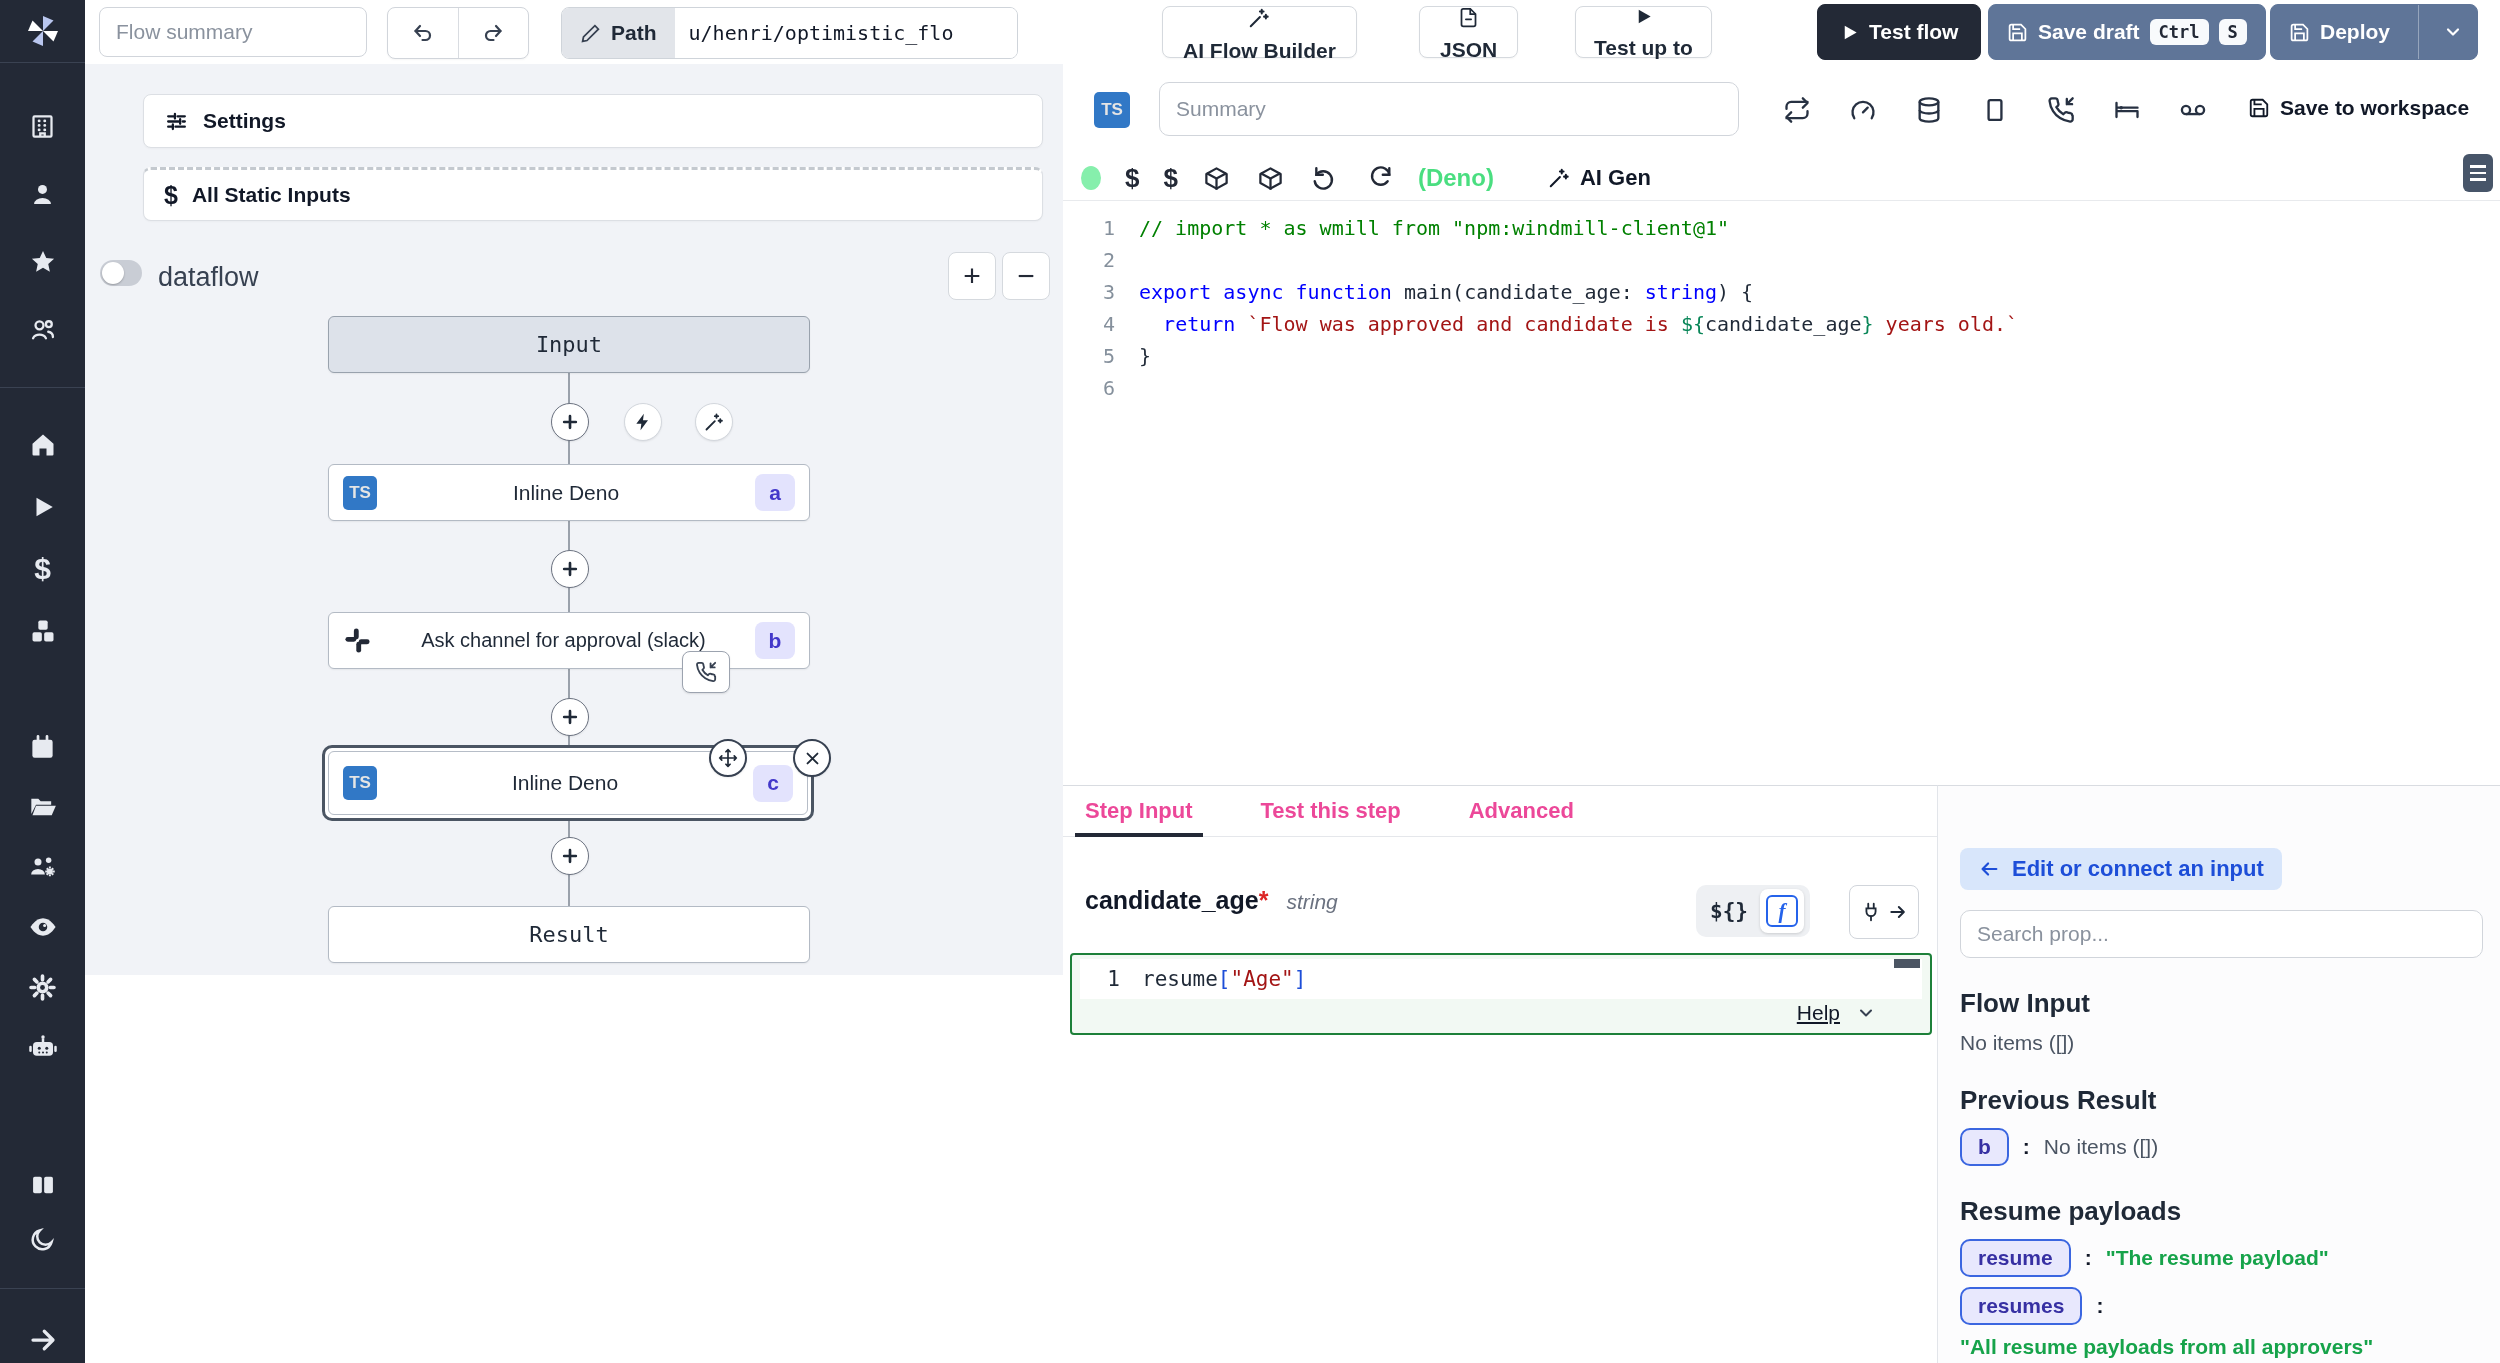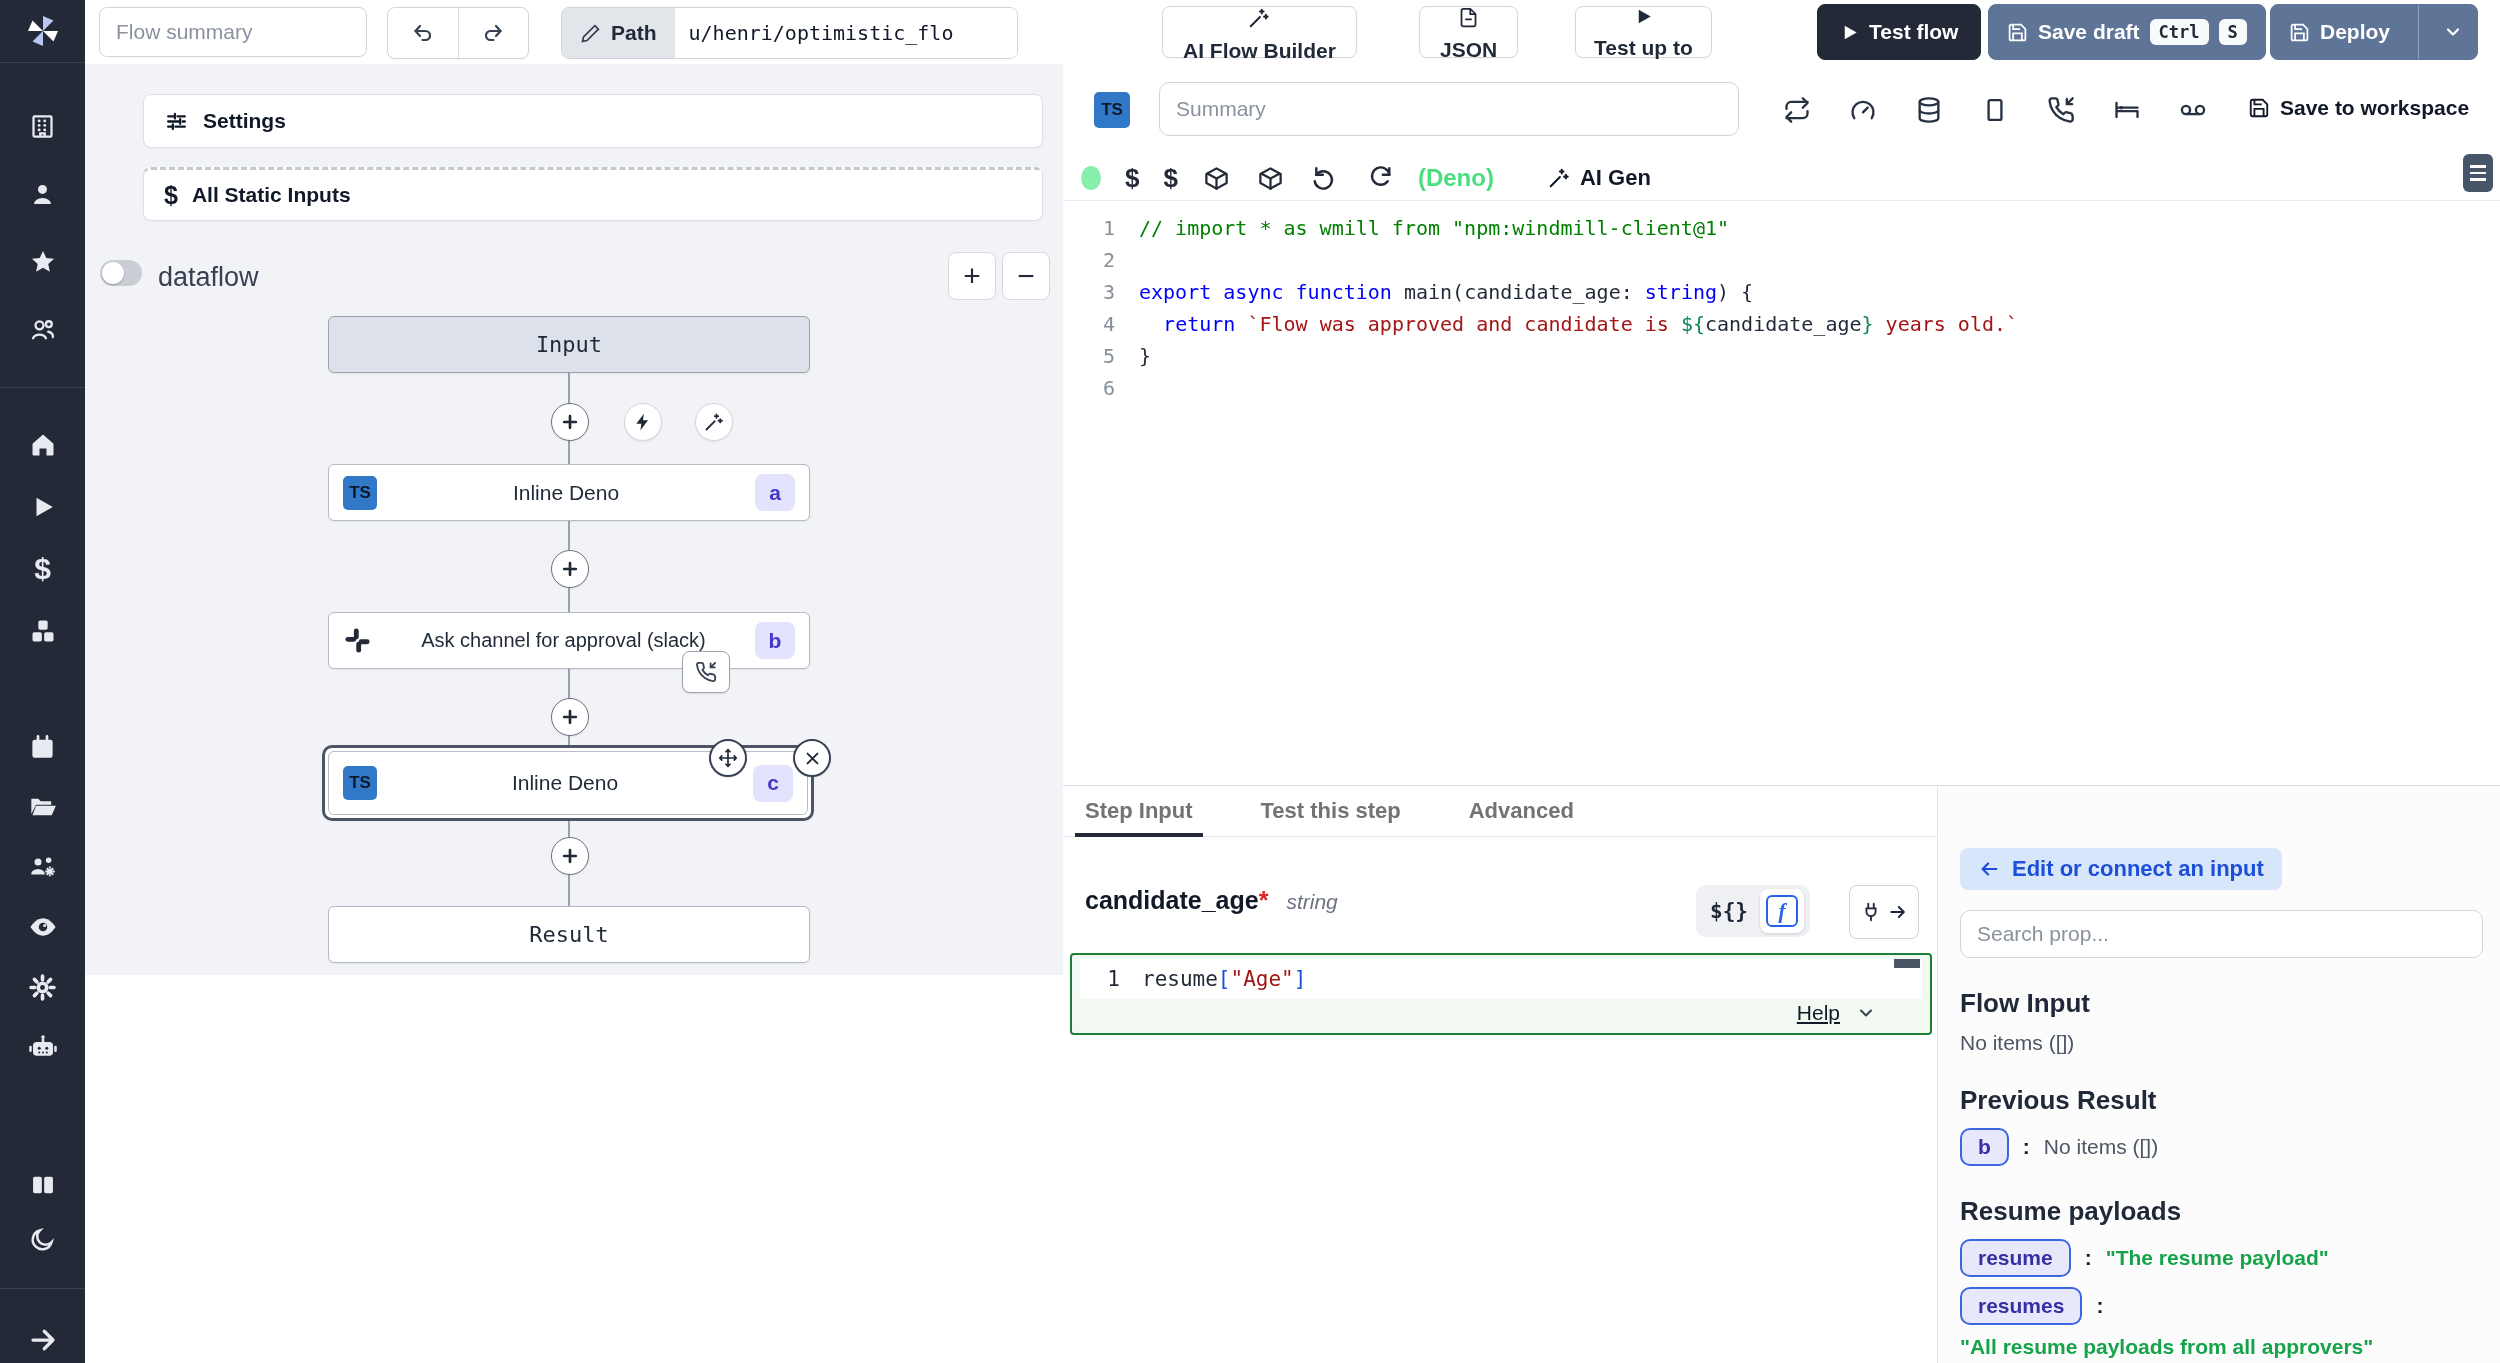--- a/index.html
+++ b/index.html
@@ -19,35 +19,35 @@
   .btn-dark{background:#232936;color:#fff;border:1px solid #232936;}
   .btn-slate{background:#5f7598;color:#fff;border:1px solid #5f7598;}
   .kbd{background:#f8fafc;color:#232936;border-radius:6px;padding:3px 9px;font-family:"DejaVu Sans Mono",monospace;font-size:17px;font-weight:700;}
   .chip{background:#e0e4fc;color:#4f46e5;border-radius:6px;padding:4px 12px;font-family:"DejaVu Sans Mono",monospace;font-size:19px;font-weight:700;}
   
   #flowpanel{left:85px;top:64px;width:978px;height:911px;background:#f1f3f7;border-right:1px solid #d9dce1;overflow:hidden;}
   .card{position:absolute;background:#fff;border:1px solid #dcdfe4;border-radius:8px;box-shadow:0 1px 2px rgba(0,0,0,.03);display:flex;align-items:center;padding:0 20px;box-sizing:border-box;font-weight:600;font-size:21px;color:#111827;gap:14px;cursor:pointer;}
   .node{position:absolute;background:#fff;border:1px solid #b3bac4;border-radius:6px;display:flex;align-items:center;box-sizing:border-box;box-shadow:0 1px 2px rgba(0,0,0,.06);cursor:pointer;}
   .node-label{flex:1;text-align:center;font-size:21px;color:#1f2937;}
   .mono{font-family:"DejaVu Sans Mono",monospace;}
-  .ts-badge{width:34px;height:34px;background:#3178c6;color:#0f172a;border-radius:5px;display:flex;align-items:center;justify-content:center;font-weight:700;font-size:17px;}
+  .ts-badge{width:34px;height:34px;background:#3178c6;color:#e5e5e5;border-radius:5px;display:flex;align-items:center;justify-content:center;font-weight:700;font-size:17px;}
   .step-badge{background:#e3e3fd;color:#4338ca;border-radius:8px;min-width:40px;height:37px;display:flex;align-items:center;justify-content:center;font-weight:700;font-size:21px;}
   .gcirc{position:absolute;width:36px;height:36px;border-radius:50%;background:#fff;border:1.5px solid #6b7280;display:flex;align-items:center;justify-content:center;color:#1f2937;cursor:pointer;box-shadow:0 1px 2px rgba(0,0,0,.08);}
   .toggle{border-radius:999px;background:#c9cdd5;position:relative;cursor:pointer;}
   .toggle .knob{position:absolute;top:2px;left:2px;background:#fff;border-radius:50%;box-shadow:0 1px 2px rgba(0,0,0,.25);}
   .zoombtn{position:absolute;width:46px;height:46px;background:#fff;border:1px solid #d5d9de;border-radius:8px;font-size:30px;color:#232936;display:flex;align-items:center;justify-content:center;cursor:pointer;}
   
   #codepanel{left:1063px;top:64px;width:1437px;height:721px;background:#fff;}
   .tool-ic{width:40px;height:40px;display:flex;align-items:center;justify-content:center;color:#273142;cursor:pointer;}
   .code-line{display:flex;height:32px;align-items:center;font-family:"DejaVu Sans Mono",monospace;font-size:20px;white-space:pre;}
   .code-line .ln{width:52px;text-align:right;color:#85909c;padding-right:24px;flex:none;}
   .tok-com{color:#008000;} .tok-kw{color:#0000ff;} .tok-str{color:#a31515;} .tok-expr{color:#098658;} .tok-pl{color:#1f2937;}
   
   #steppanel{left:1063px;top:785px;width:874px;height:578px;background:#fff;border-top:1px solid #d9dce1;box-sizing:border-box;}
-  .tab{display:inline-flex;align-items:center;height:50px;padding:0 10px;margin-right:48px;font-size:22px;font-weight:600;color:#737373;cursor:pointer;position:relative;}
+  .tab{display:inline-flex;align-items:center;height:50px;padding:0 10px;margin-right:48px;font-size:22px;font-weight:600;color:#ec4899;cursor:pointer;position:relative;}
   .tab.active:after{content:"";position:absolute;left:0;right:0;bottom:-1px;height:4px;background:#232936;}
   .pillbtn{background:#e8e8fd;border:2px solid #3b66e0;border-radius:10px;color:#3730a3;font-weight:700;font-size:21px;padding:5px 16px;display:inline-block;cursor:pointer;}
   
   #connectpanel{left:1937px;top:785px;width:628px;height:578px;background:#fcfcfd;border-top:1px solid #d9dce1;border-left:1px solid #e2e5ea;box-sizing:border-box;padding:62px 0 0 22px;overflow:hidden;}
   .cp-h{font-size:26px;font-weight:800;color:#1f2937;margin:30px 0 12px 0;}
   .cp-row{display:flex;align-items:center;gap:14px;margin:10px 0;flex-wrap:wrap;}
   .cp-gray{color:#4b5563;font-size:21px;}
   .cp-green{color:#16a34a;font-size:21px;font-weight:600;}
   .cp-colon{color:#111827;font-size:21px;font-weight:700;}
   input{font-family:"Liberation Sans",sans-serif;}

